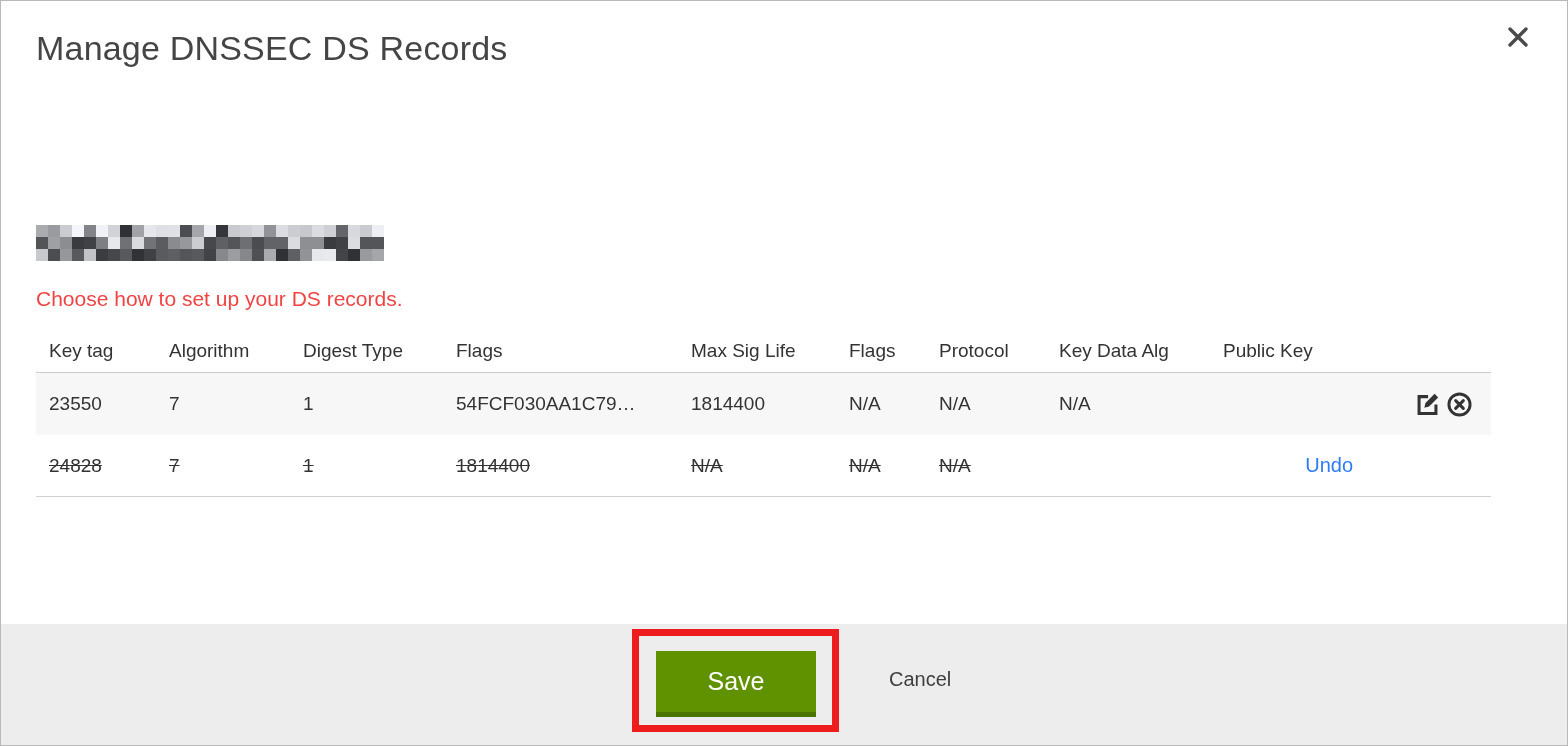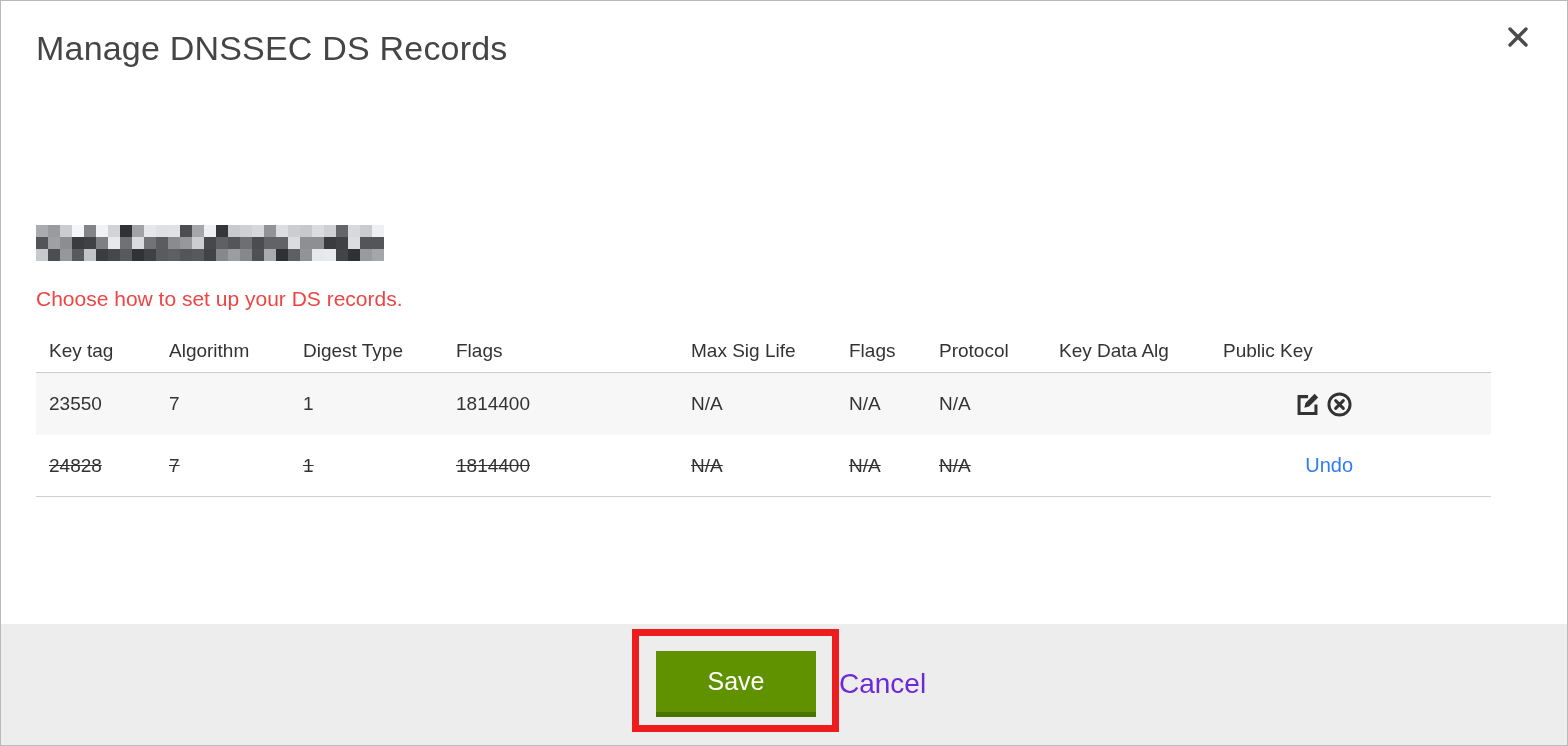--- a/index.html
+++ b/index.html
@@ -59,22 +59,22 @@
   .footer {
     position:absolute; left:0; top:623px; width:1566px; height:132px;
     background:#ededed; border-bottom:2px solid #b3b3b3;
   }
   .save-btn {
     position:absolute; left:655px; top:27px; width:160px; height:66px;
     background:#609200; border:none; border-bottom:5px solid #4a7300;
     color:#fff; font-size:25px; font-family:inherit; cursor:pointer;
   }
   .cancel-link {
-    position:absolute; left:838px; top:44px;
-    color:#6d28d9; font-size:28px; text-decoration:none; cursor:pointer;
+    position:absolute; left:888px; top:44px;
+    color:#404040; font-size:20px; text-decoration:none; cursor:pointer;
   }
   .annotation-box {
     position:absolute; left:631px; top:5px; width:207px; height:103px;
     border:7px solid #ee1d1d; pointer-events:none;
   }
 </style>
 </head>
 <body>
 
 <div class="modal">
@@ -190,20 +190,21 @@
       <div class="cell">Protocol</div>
       <div class="cell">Key Data Alg</div>
       <div class="cell">Public Key</div>
       <div class="cell"></div>
     </div>
 
     <div class="trow tbody-row row-0">
       <div class="cell">23550</div>
       <div class="cell">7</div>
       <div class="cell">1</div>
+      <div class="cell">54FCF030AA1C79…</div>
       <div class="cell">1814400</div>
       <div class="cell">N/A</div>
       <div class="cell">N/A</div>
       <div class="cell">N/A</div>
       <div class="cell"></div>
       <div class="actions-cell">
         <button class="icon-btn" aria-label="Edit">
           <svg width="27" height="27" viewBox="0 0 24 24">
             <path d="M12.5 5 H4.5 V20 H19.5 V12" fill="none" stroke="#333" stroke-width="2.7"></path>
             <path d="M10.2 10.6 L18.3 2.5 L21.5 5.7 L13.4 13.8 L9.2 14.8 Z" fill="#333"></path>

